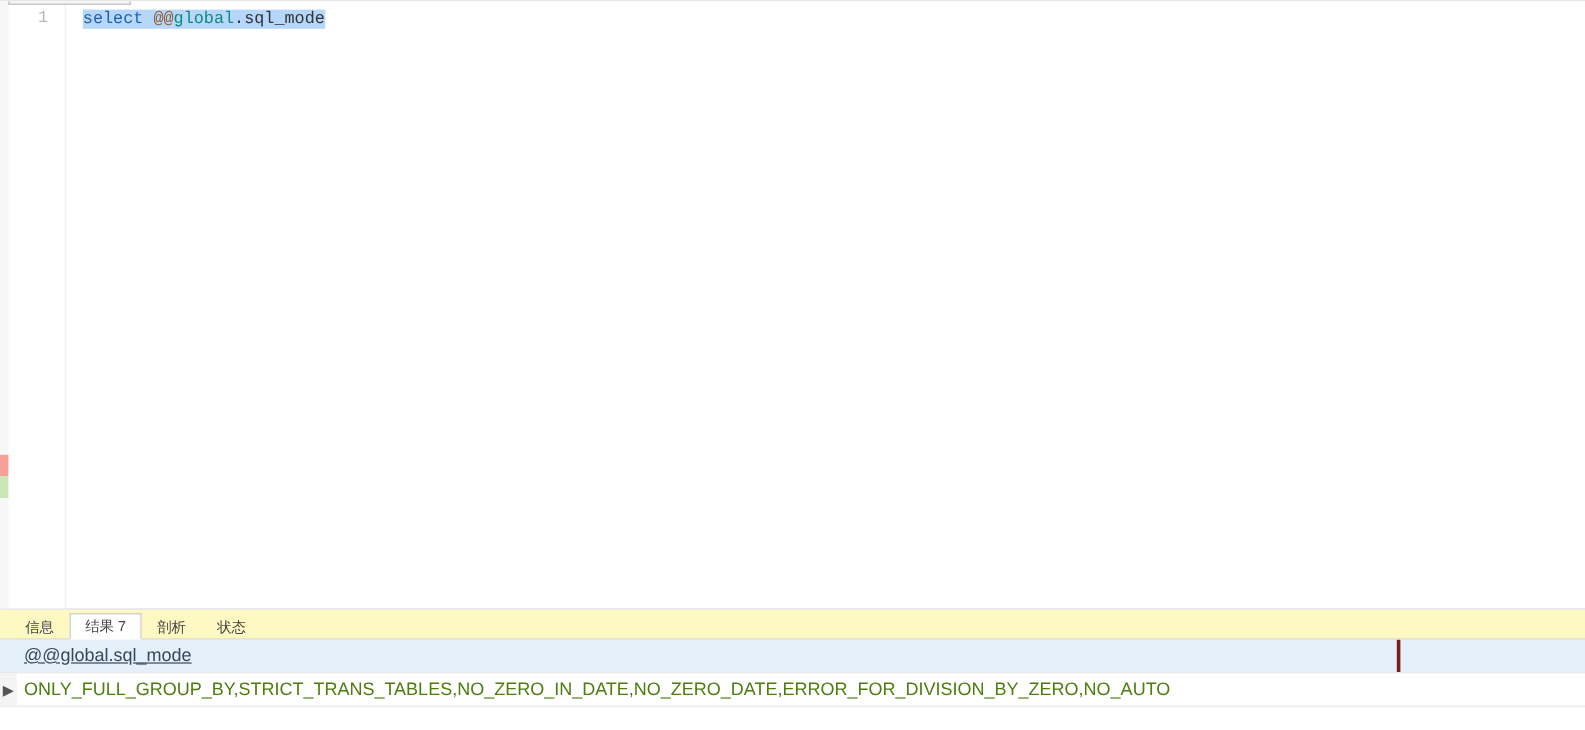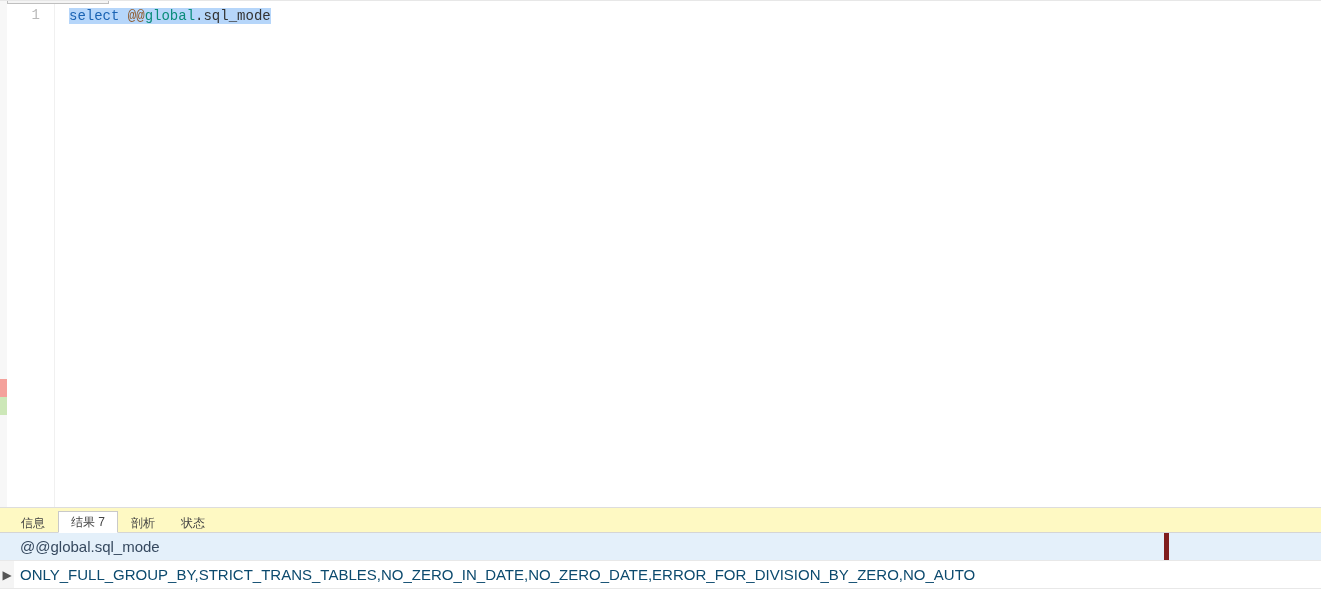--- a/index.html
+++ b/index.html
@@ -159,25 +159,26 @@
     flex: 1 1 auto;
     padding: 0 6px;
     white-space: nowrap;
     overflow: hidden;
     text-overflow: clip;
     height: 100%;
     display: flex;
     align-items: center;
   }
   .grid-header .grid-cell {
-    border-right: 5px solid #7f1d1d;
+    border-right: 3px solid #7f1d1d;
     flex: 0 0 1138px;
+    text-decoration: underline;
   }
   .grid-body .grid-cell {
-    color: #0c4a6e;
+    color: #4d7c0f;
   }
 </style>
 </head>
 <body>
 
 <div class="app">
 
   <div class="editor-area">
     <div class="left-strip">
       <div class="marker-a"></div>

